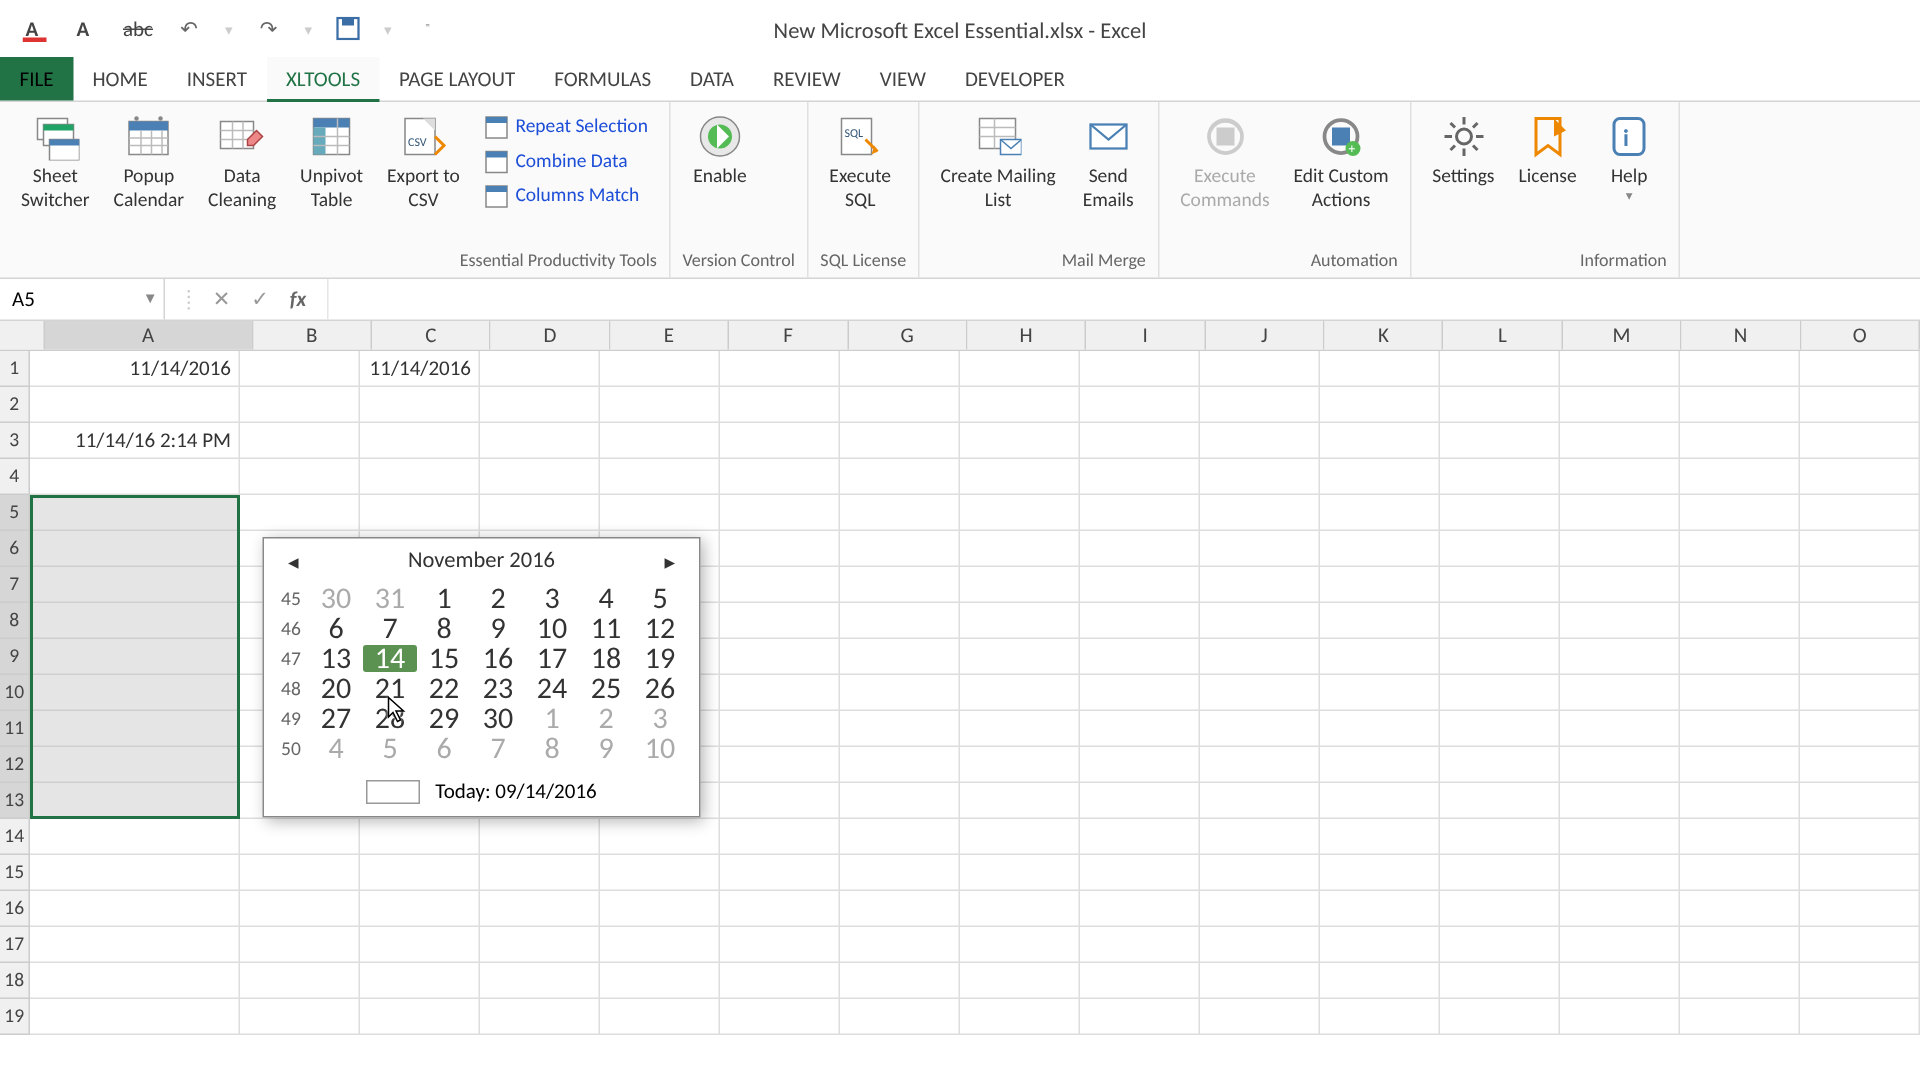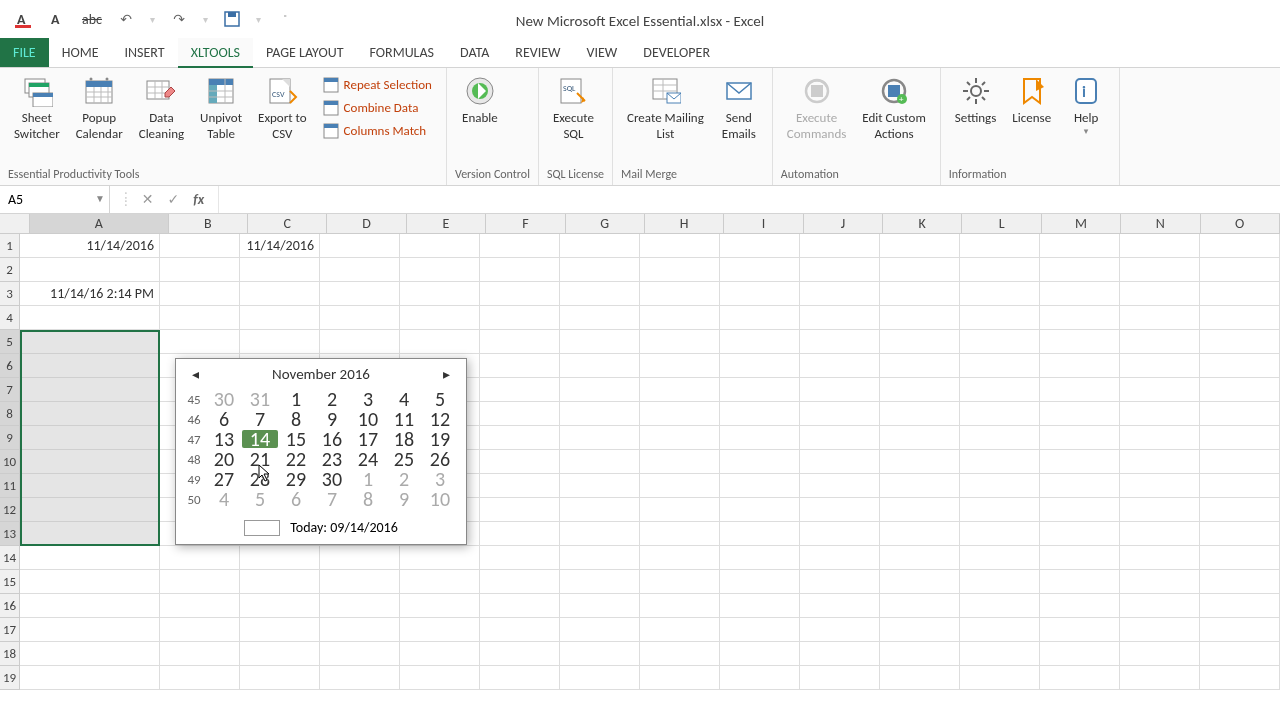--- a/index.html
+++ b/index.html
@@ -6,33 +6,33 @@
 body { background: #fff; width: 1280px; height: 720px; overflow: hidden; position: relative; font-size: 14px; }
 
 
 .qat { height: 38px; background: #fff; display: flex; align-items: center; padding-left: 14px; gap: 14px; position: relative; }
 .qat .icon-btn { width: 20px; height: 20px; display: flex; align-items: center; justify-content: center; color: #666; cursor: pointer; }
 .qat .title { position: absolute; left: 50%; transform: translateX(-50%); color: #444; font-size: 15px; top: 12px; }
 
 
 .ribbon-tabs { height: 30px; display: flex; align-items: stretch; background: #fff; border-bottom: 1px solid #d4d4d4; }
 .ribbon-tabs .tab { padding: 0 13px; display: flex; align-items: center; font-size: 14px; color: #444; cursor: pointer; text-transform: uppercase; }
-.ribbon-tabs .tab.file { background: #217346; color: #5eead4; }
+.ribbon-tabs .tab.file { background: #217346; color: #000000; }
 .ribbon-tabs .tab.active { color: #217346; border-bottom: 2px solid #217346; margin-bottom: -1px; background: #fafafa; }
 
 
 .ribbon { height: 118px; background: #fafafa; border-bottom: 1px solid #d4d4d4; display: flex; }
 .ribbon-group { border-right: 1px solid #e0e0e0; display: flex; flex-direction: column; padding: 4px 8px 0; }
 .ribbon-group .items { display: flex; align-items: flex-start; gap: 4px; flex: 1; }
-.ribbon-group .label { text-align: left; font-size: 12px; color: #666; padding-bottom: 4px; }
+.ribbon-group .label { text-align: right; font-size: 12px; color: #666; padding-bottom: 4px; }
 .rb-btn { display: flex; flex-direction: column; align-items: center; justify-content: flex-start; padding: 3px 6px; min-width: 50px; cursor: pointer; font-size: 13px; color: #333; line-height: 1.2; text-align: center; }
 .rb-btn.disabled { color: #aaa; }
 .rb-btn .ico { width: 32px; height: 32px; margin-bottom: 3px; display: flex; align-items: center; justify-content: center; }
 .rb-small-stack { display: flex; flex-direction: column; gap: 2px; padding: 3px 6px; }
-.rb-small { display: flex; align-items: center; gap: 5px; font-size: 13px; color: #c2410c; cursor: pointer; line-height: 1.6; white-space: nowrap; }
+.rb-small { display: flex; align-items: center; gap: 5px; font-size: 13px; color: #1d4ed8; cursor: pointer; line-height: 1.6; white-space: nowrap; }
 .rb-small .sic { width: 16px; height: 16px; display: inline-block; }
 
 
 .formula-bar { height: 28px; border-bottom: 1px solid #d4d4d4; display: flex; align-items: stretch; }
 .name-box { width: 110px; border-right: 1px solid #d4d4d4; display: flex; align-items: center; padding: 0 8px; position: relative; font-size: 14px;}
 .name-box .dd { position: absolute; right: 4px; top: 6px; color: #888; font-size: 10px; }
 .fb-btns { display: flex; align-items: center; gap: 14px; padding: 0 14px; border-right: 1px solid #e6e6e6; color: #999;}
 .fx { font-style: italic; font-weight: 600; color: #666; }
 .formula-input { flex: 1; padding: 0 8px; display: flex; align-items: center; }
 

